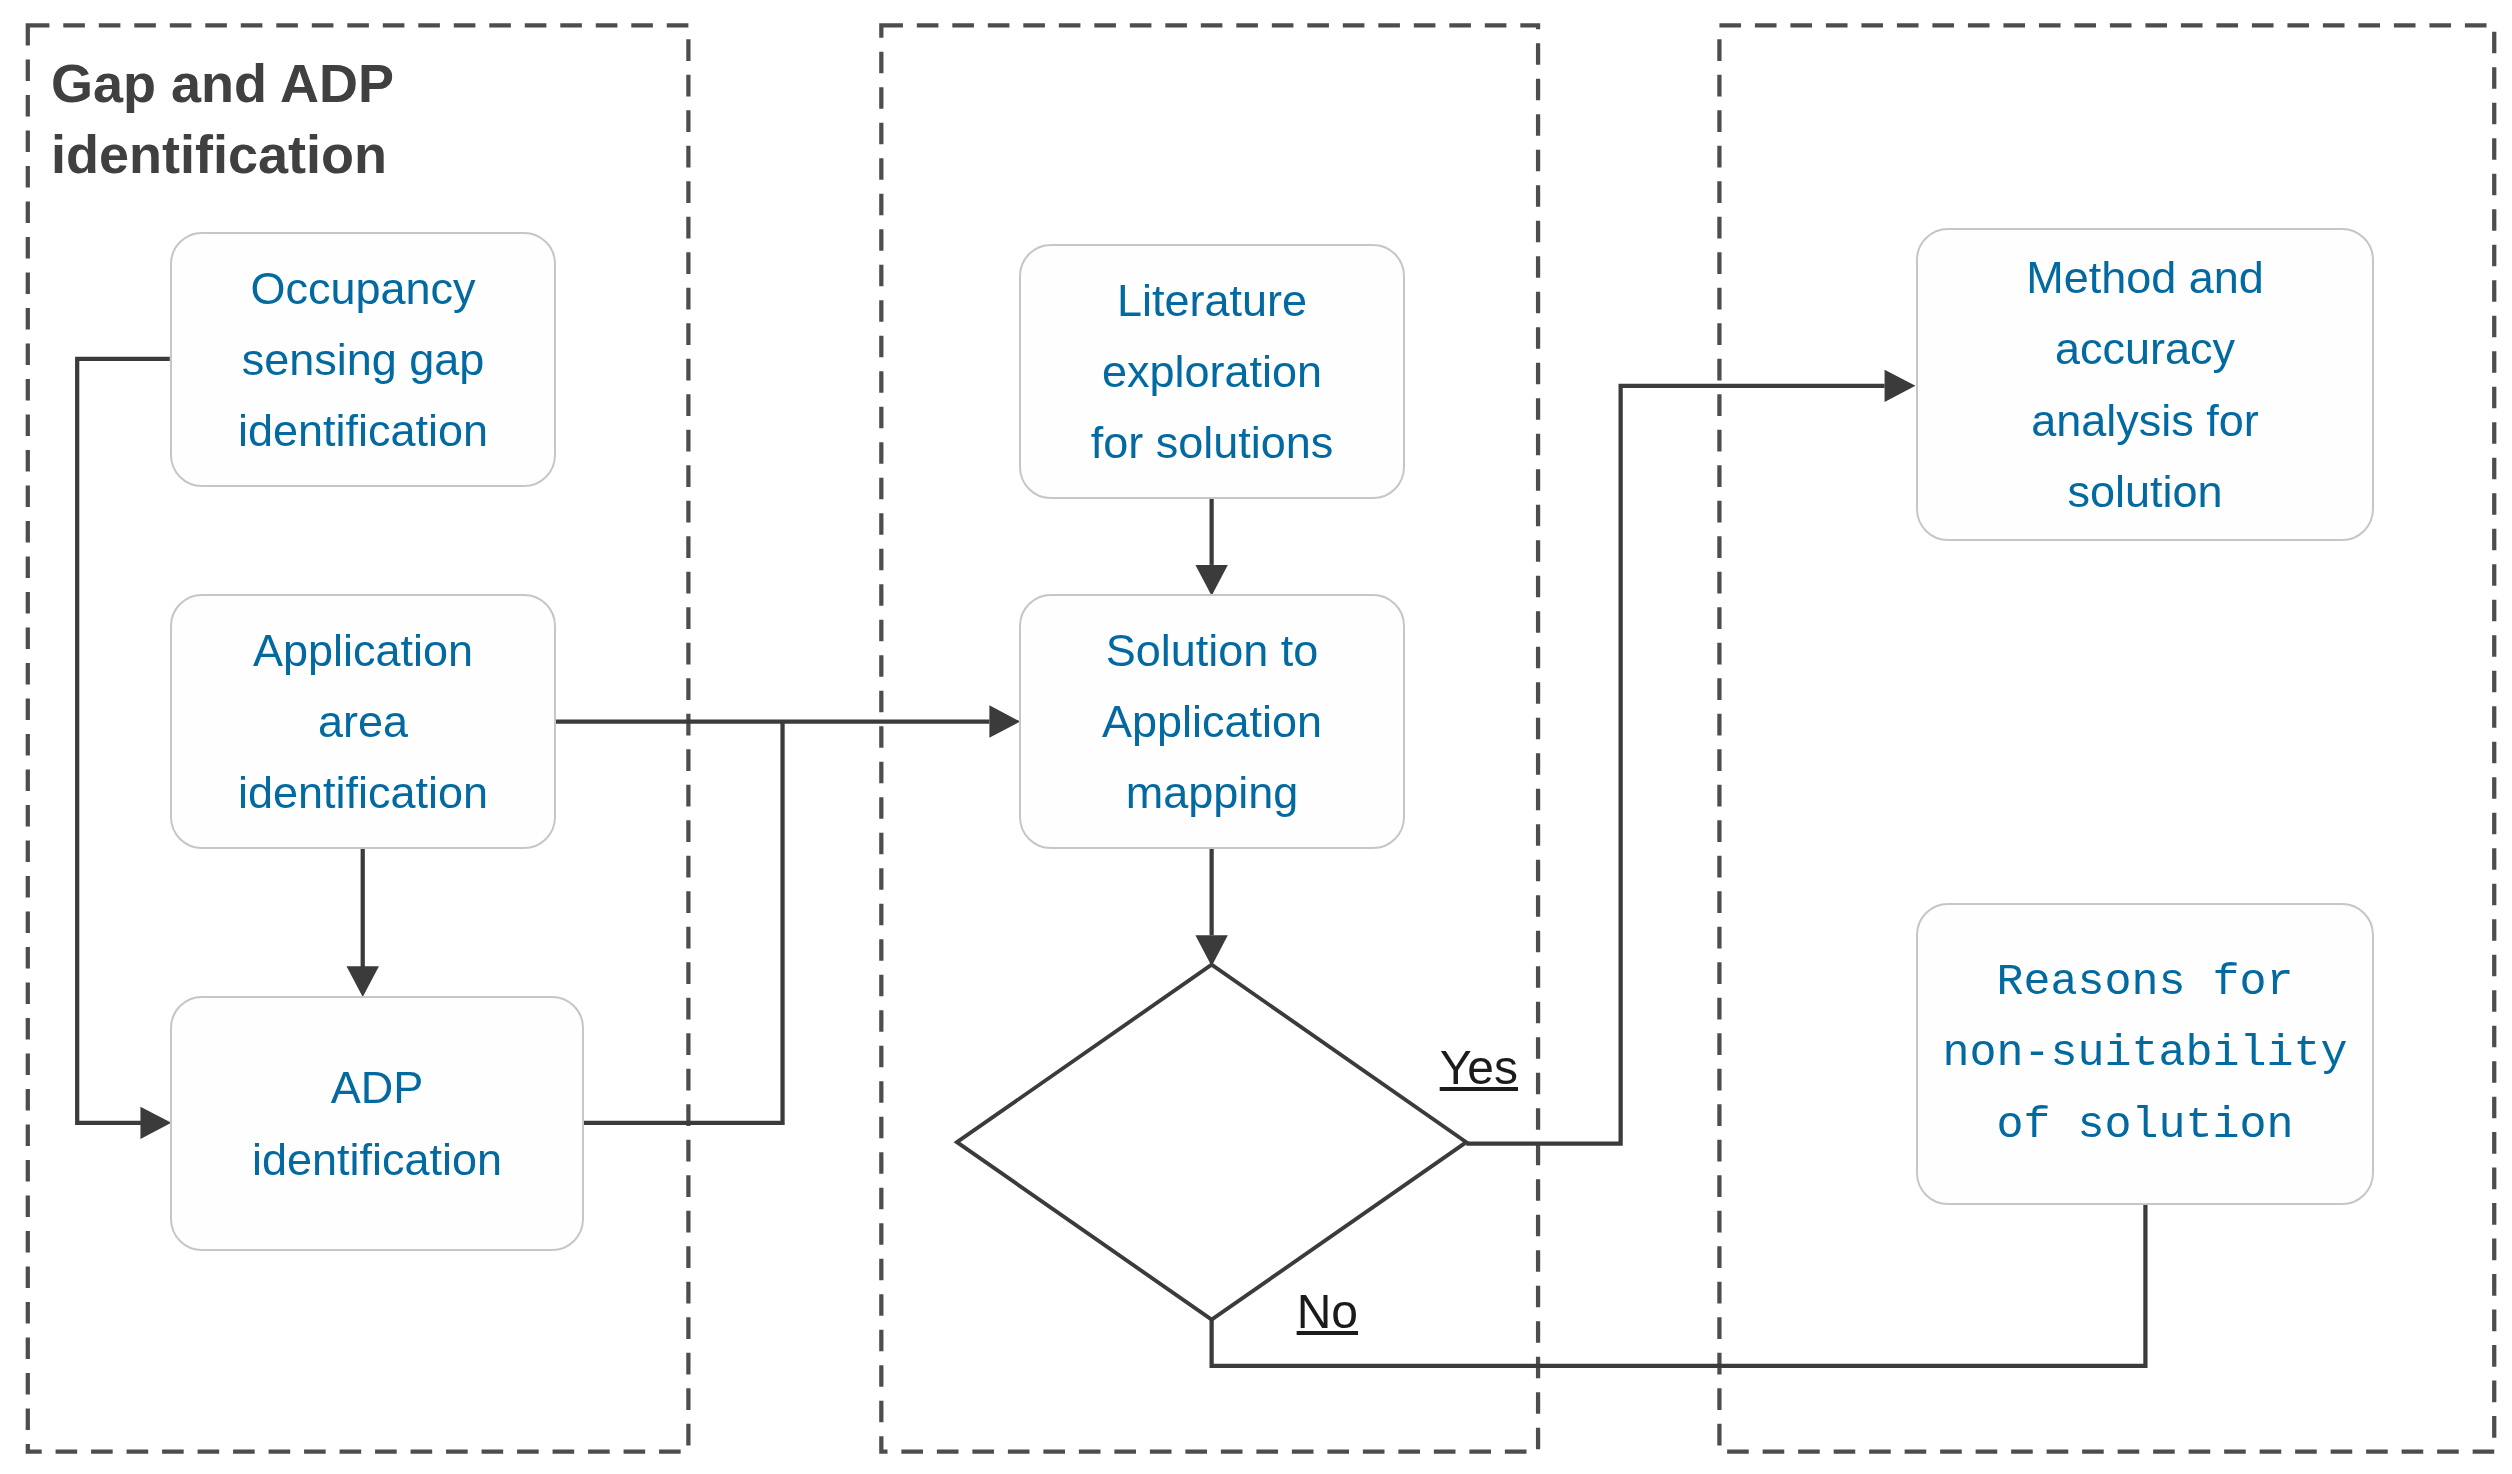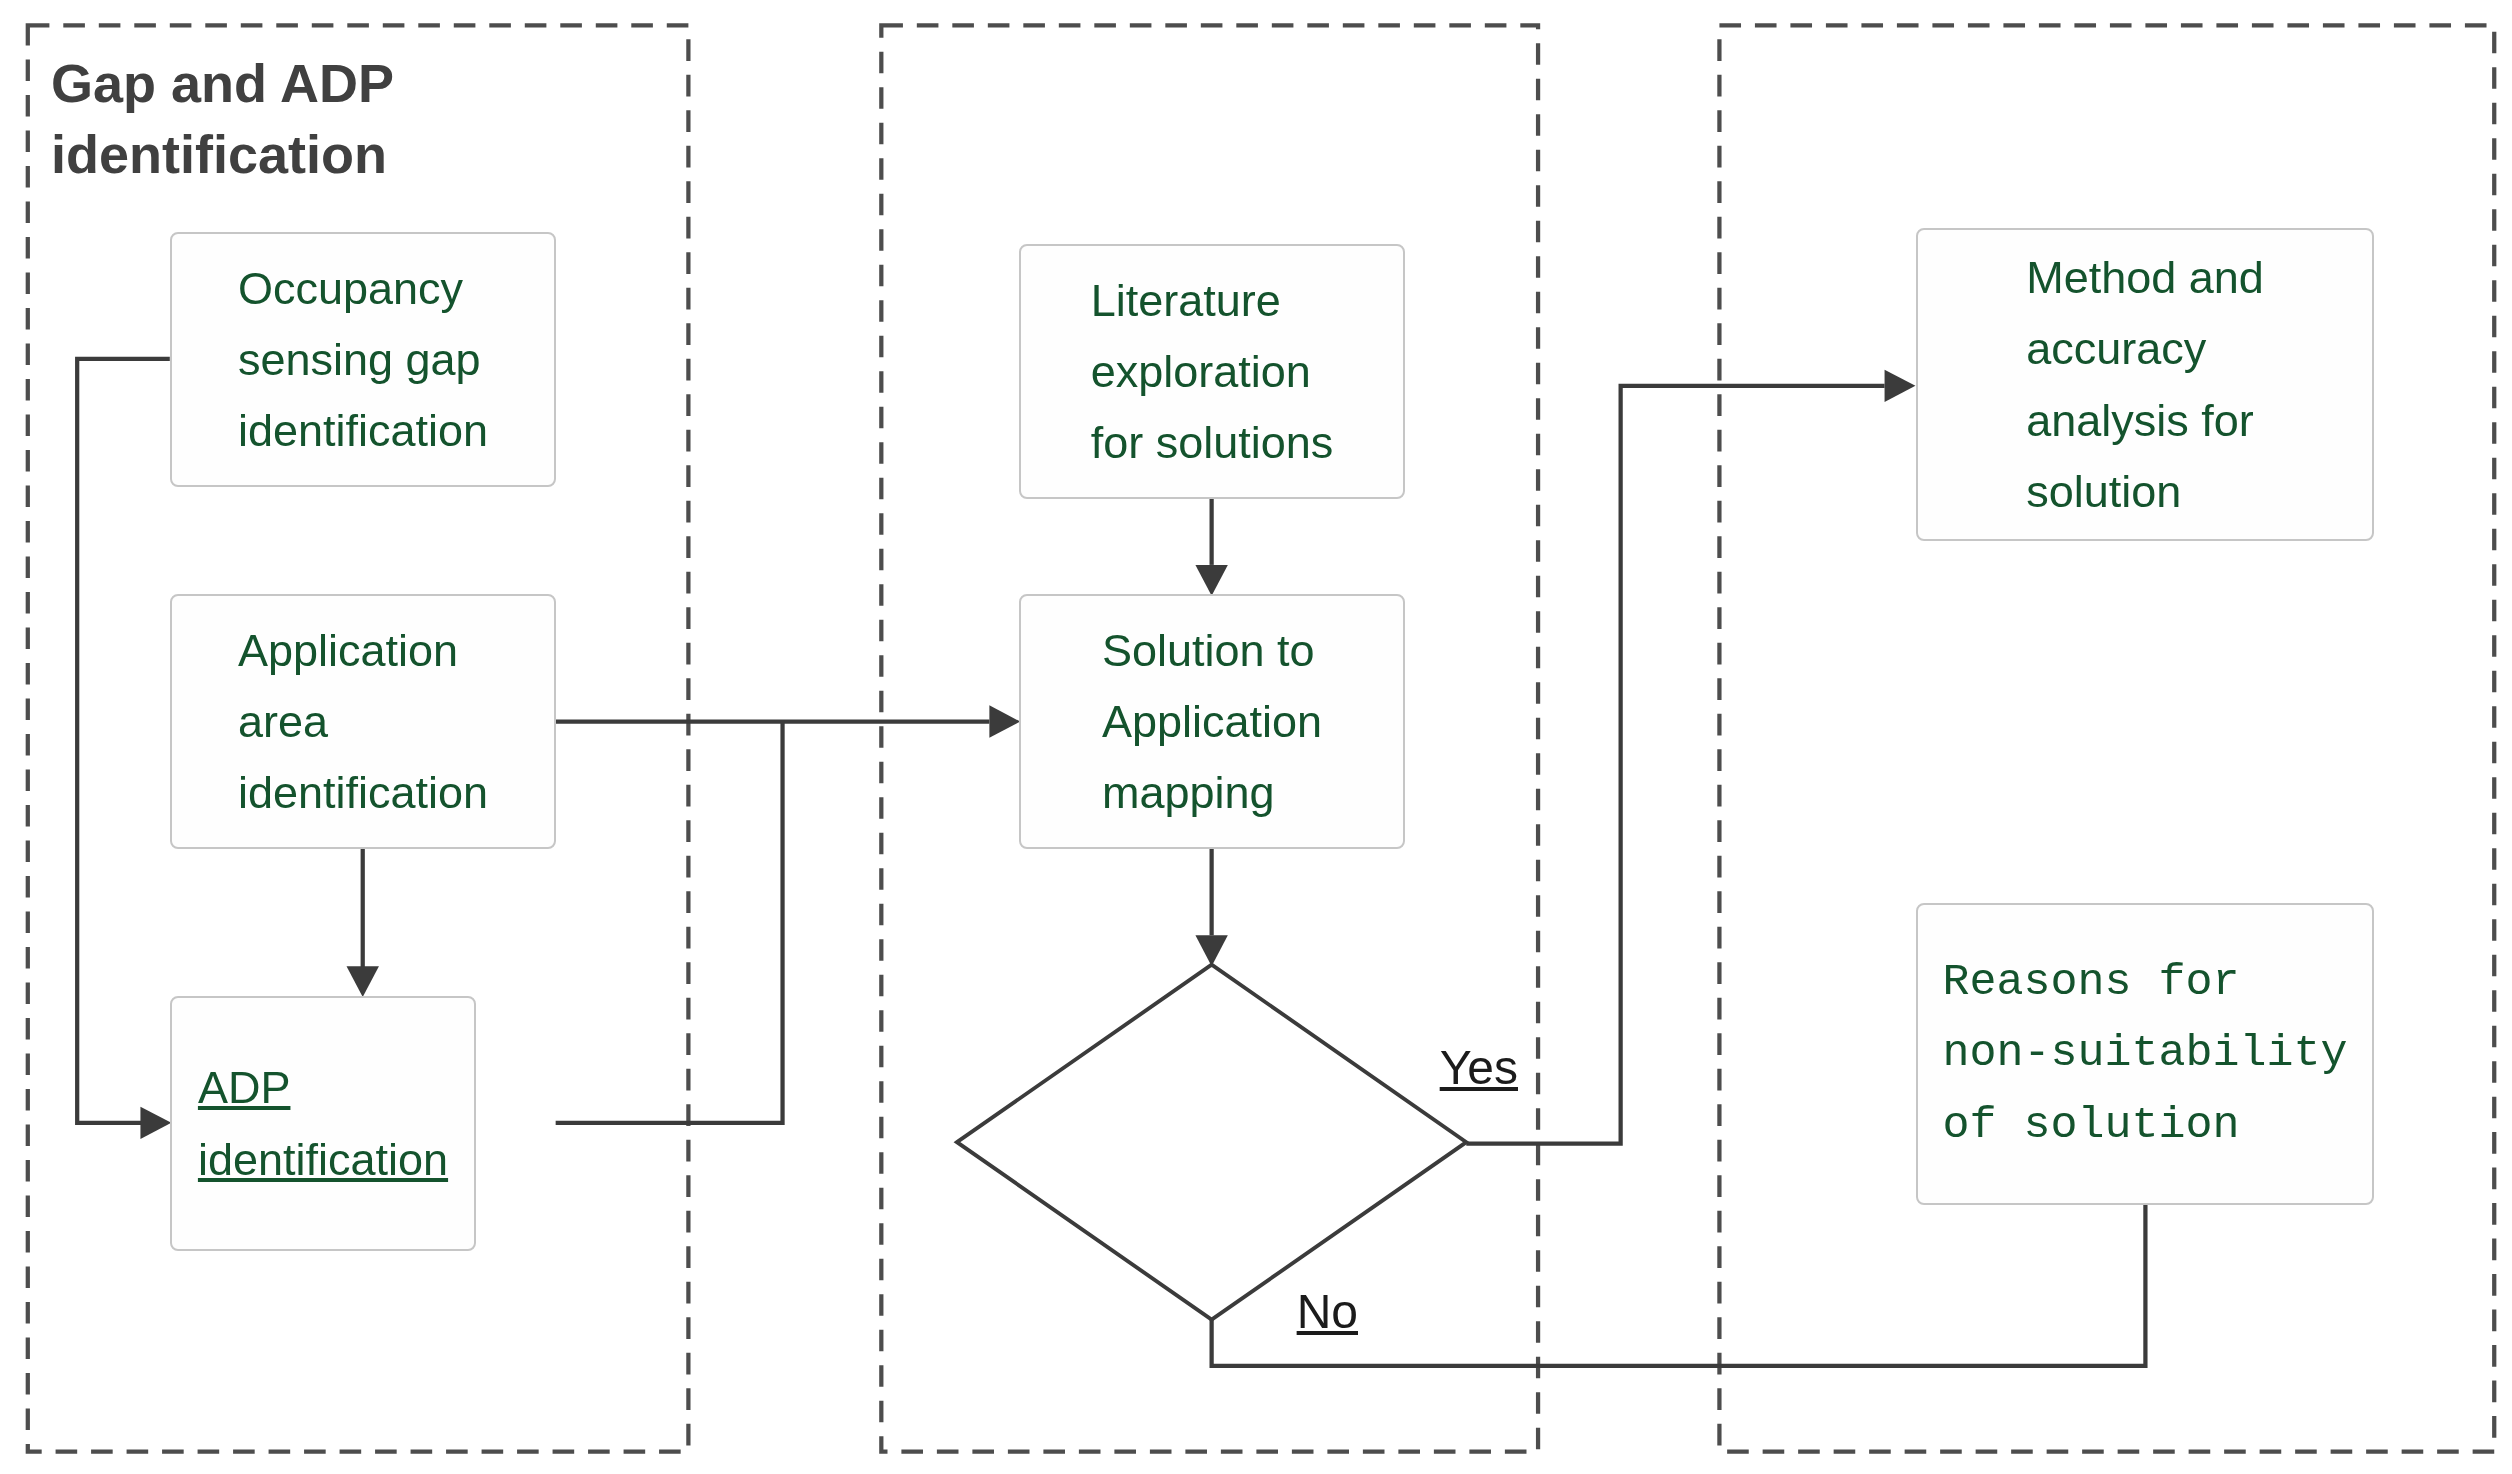--- a/index.html
+++ b/index.html
@@ -30,32 +30,33 @@
     color: #404040;
     line-height: 1.32;
     white-space: pre-line;
     letter-spacing: 0px;
   }
   .node {
     position: absolute;
     box-sizing: border-box;
     background: #fefefe;
     border: 2.3px solid #c6c6c6;
-    border-radius: 8px;
+    border-radius: 32px;
     display: flex;
     align-items: center;
     justify-content: center;
+    text-align: center;
     font-size: 45px;
     line-height: 1.58;
-    color: #14532d;
+    color: #0369a1;
     white-space: pre-line;
   }
   #node-occupancy   { left: 170px;  top: 232px;  width: 386px; height: 255px; }
   #node-application { left: 170px;  top: 594px;  width: 386px; height: 255px; }
-  #node-adp         { left: 170px;  top: 996px; width: 306px; height: 255px; text-decoration: underline; }
+  #node-adp         { left: 170px;  top: 996px; width: 414px; height: 255px; }
   #node-literature  { left: 1019px; top: 244px;  width: 386px; height: 255px; }
   #node-solution    { left: 1019px; top: 594px;  width: 386px; height: 255px; }
   #node-method      { left: 1916px; top: 228px;  width: 458px; height: 313px; }
   #node-reasons     { left: 1916px; top: 903px; width: 458px; height: 302px; font-family: Liberation Mono, monospace; }
   #decision-label {
     position: absolute;
     left: 1027px; top: 1050px;
     width: 370px; height: 185px;
     display: flex;
     align-items: center;

